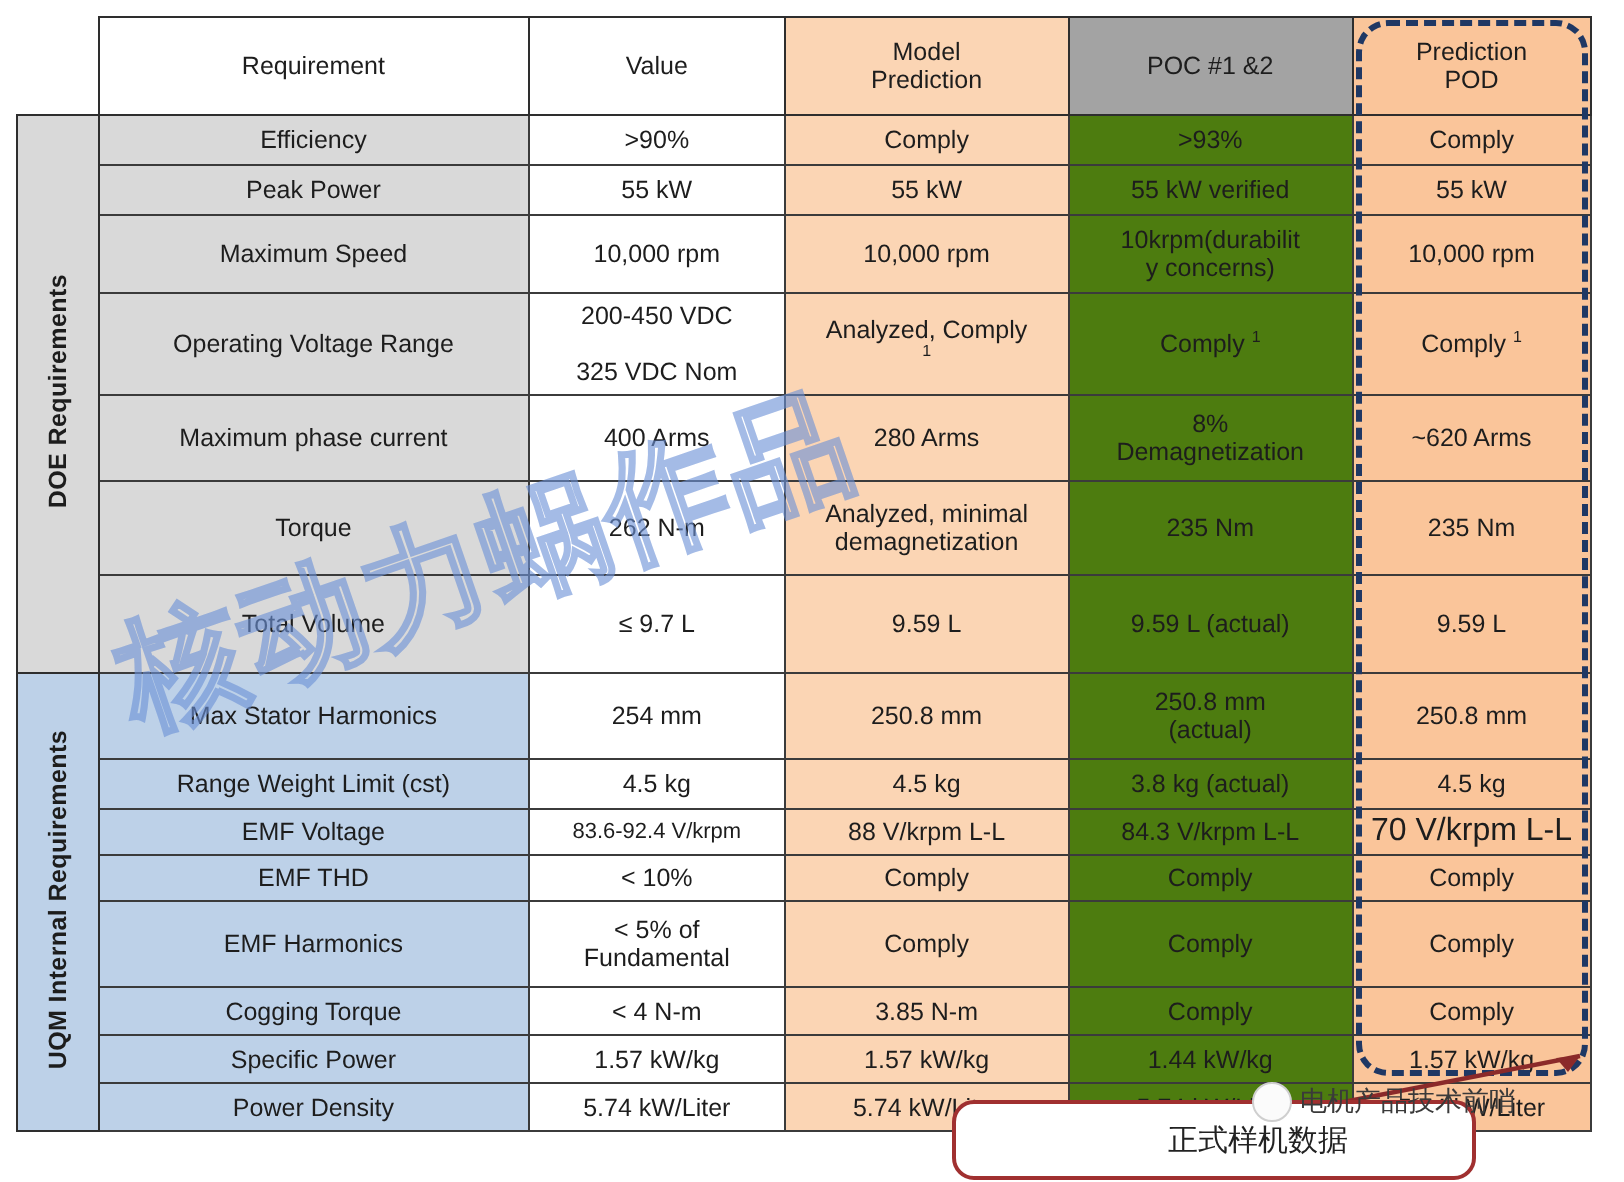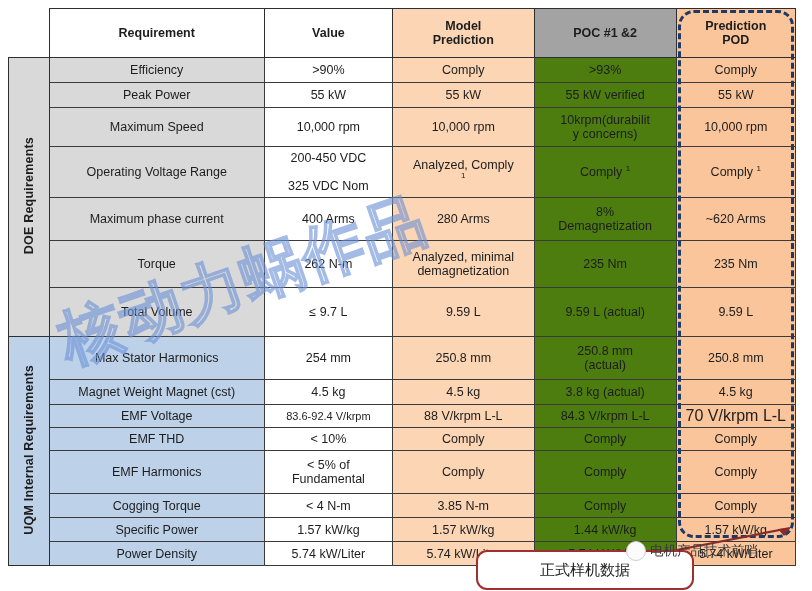--- a/index.html
+++ b/index.html
@@ -33,21 +33,21 @@
   
   col.c-group{width:38px;}
   col.c-req{width:202px;}
   col.c-val{width:120px;}
   col.c-model{width:133px;}
   col.c-poc{width:133px;}
   col.c-pod{width:112px;}
 
   
   .hdr{
-    font-weight:bold;
+    font-weight:normal;
     font-size:15px;
     height:46px;
     border:1.6px solid #2e2e2e !important;
   }
   .hdr-blank{border:none !important;background:transparent;}
   .hdr-white{background:#ffffff;}
   .hdr-orange{background:#FBD5B4;}
   .hdr-green{background:#a3a3a3;}
   .hdr-pod{background:#FAC59A;}
 
@@ -97,20 +97,21 @@
   #callout{
     position:absolute;
     left:476px; top:550px;
     width:214px; height:36px;
     border:2.4px solid #A03030;
     border-radius:11px;
     background:#ffffff;
     display:flex;align-items:center;justify-content:center;
     font-size:15px;color:#222;
     font-family:"DejaVu Sans", sans-serif;
+    padding-left:44px;
   }
   #callout-arrow{
     position:absolute;
     left:640px; top:524px;
     width:160px;height:36px;
     pointer-events:none;
   }
 
   
   #brand{
@@ -238,21 +239,21 @@
           <span class="rot">UQM Internal Requirements</span>
         </td>
         <td class="req-blue" style="height:40px">Max Stator Harmonics</td>
         <td class="val-white">254 mm</td>
         <td class="c-or">250.8 mm</td>
         <td class="c-gr">250.8 mm<br>(actual)</td>
         <td class="c-pod">250.8 mm</td>
       </tr>
 
       <tr class="row-uqm">
-        <td class="req-blue" style="height:22px">Magnet Weight Magnet (cst)</td>
+        <td class="req-blue" style="height:22px">Range Weight Limit (cst)</td>
         <td class="val-white">4.5 kg</td>
         <td class="c-or">4.5 kg</td>
         <td class="c-gr">3.8 kg (actual)</td>
         <td class="c-pod">4.5 kg</td>
       </tr>
 
       <tr class="row-uqm">
         <td class="req-blue" style="height:20px">EMF Voltage</td>
         <td class="val-white" style="font-size:11px">83.6-92.4 V/krpm</td>
         <td class="c-or">88 V/krpm L-L</td>

